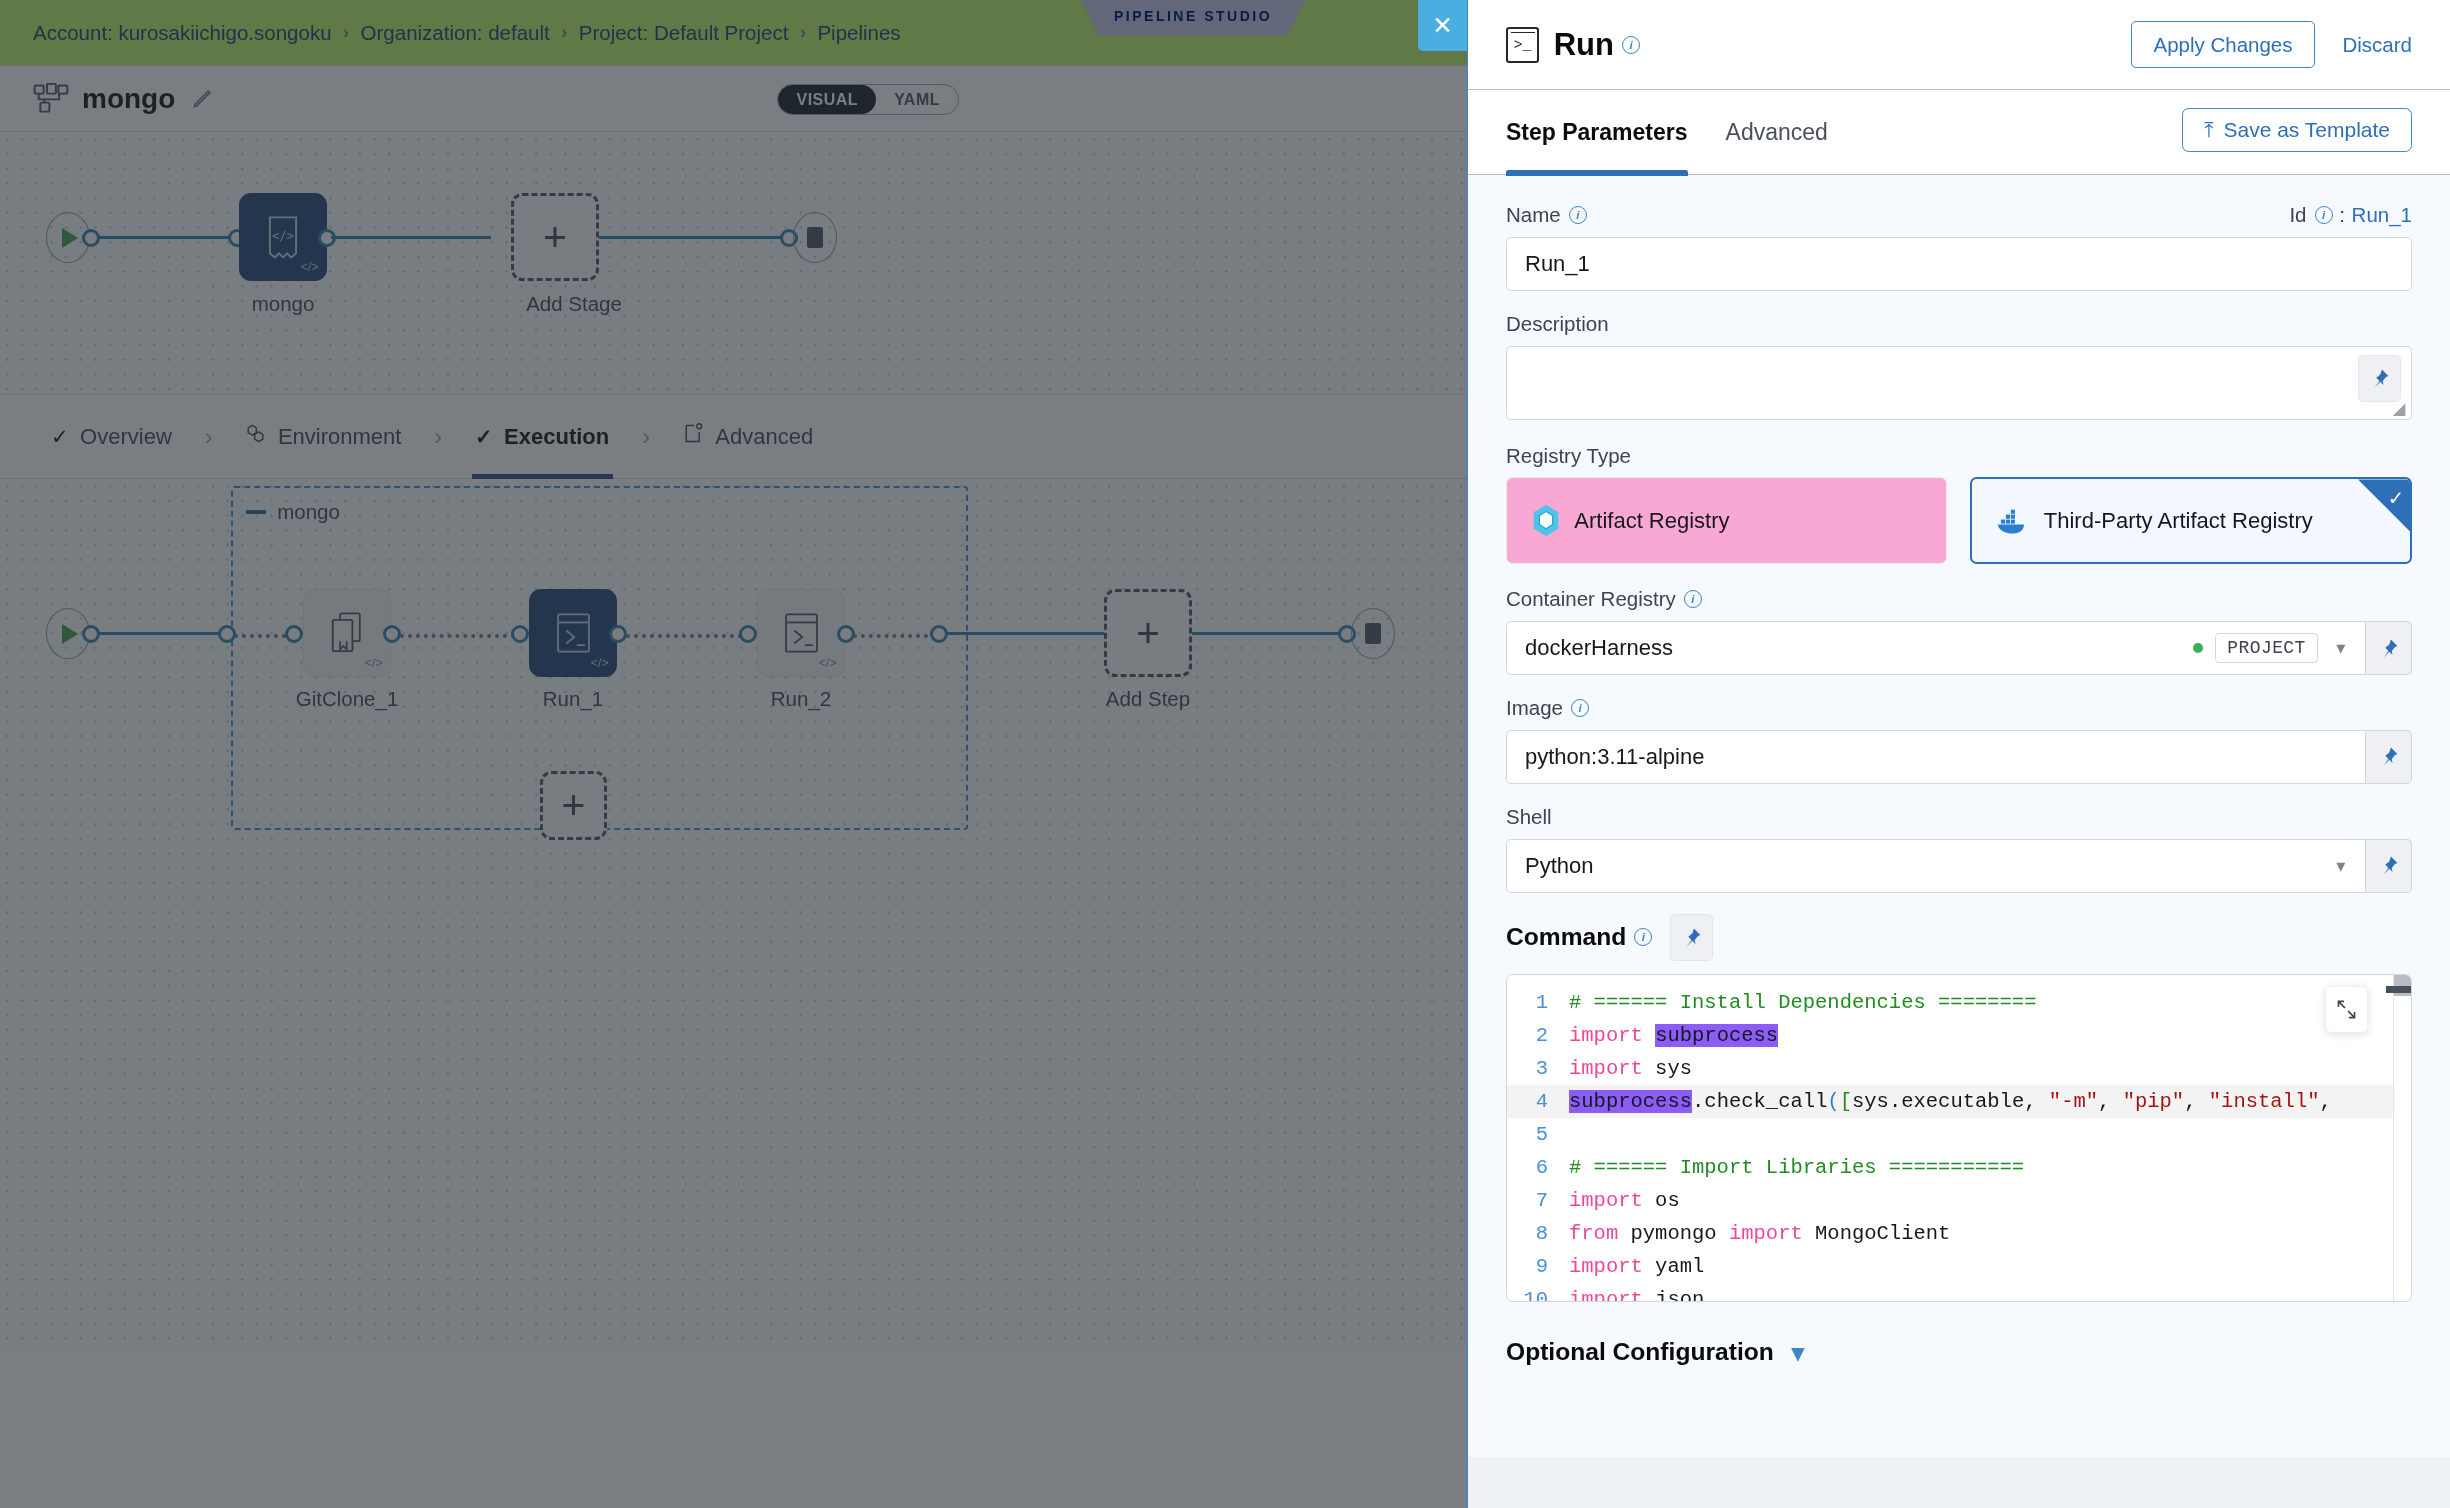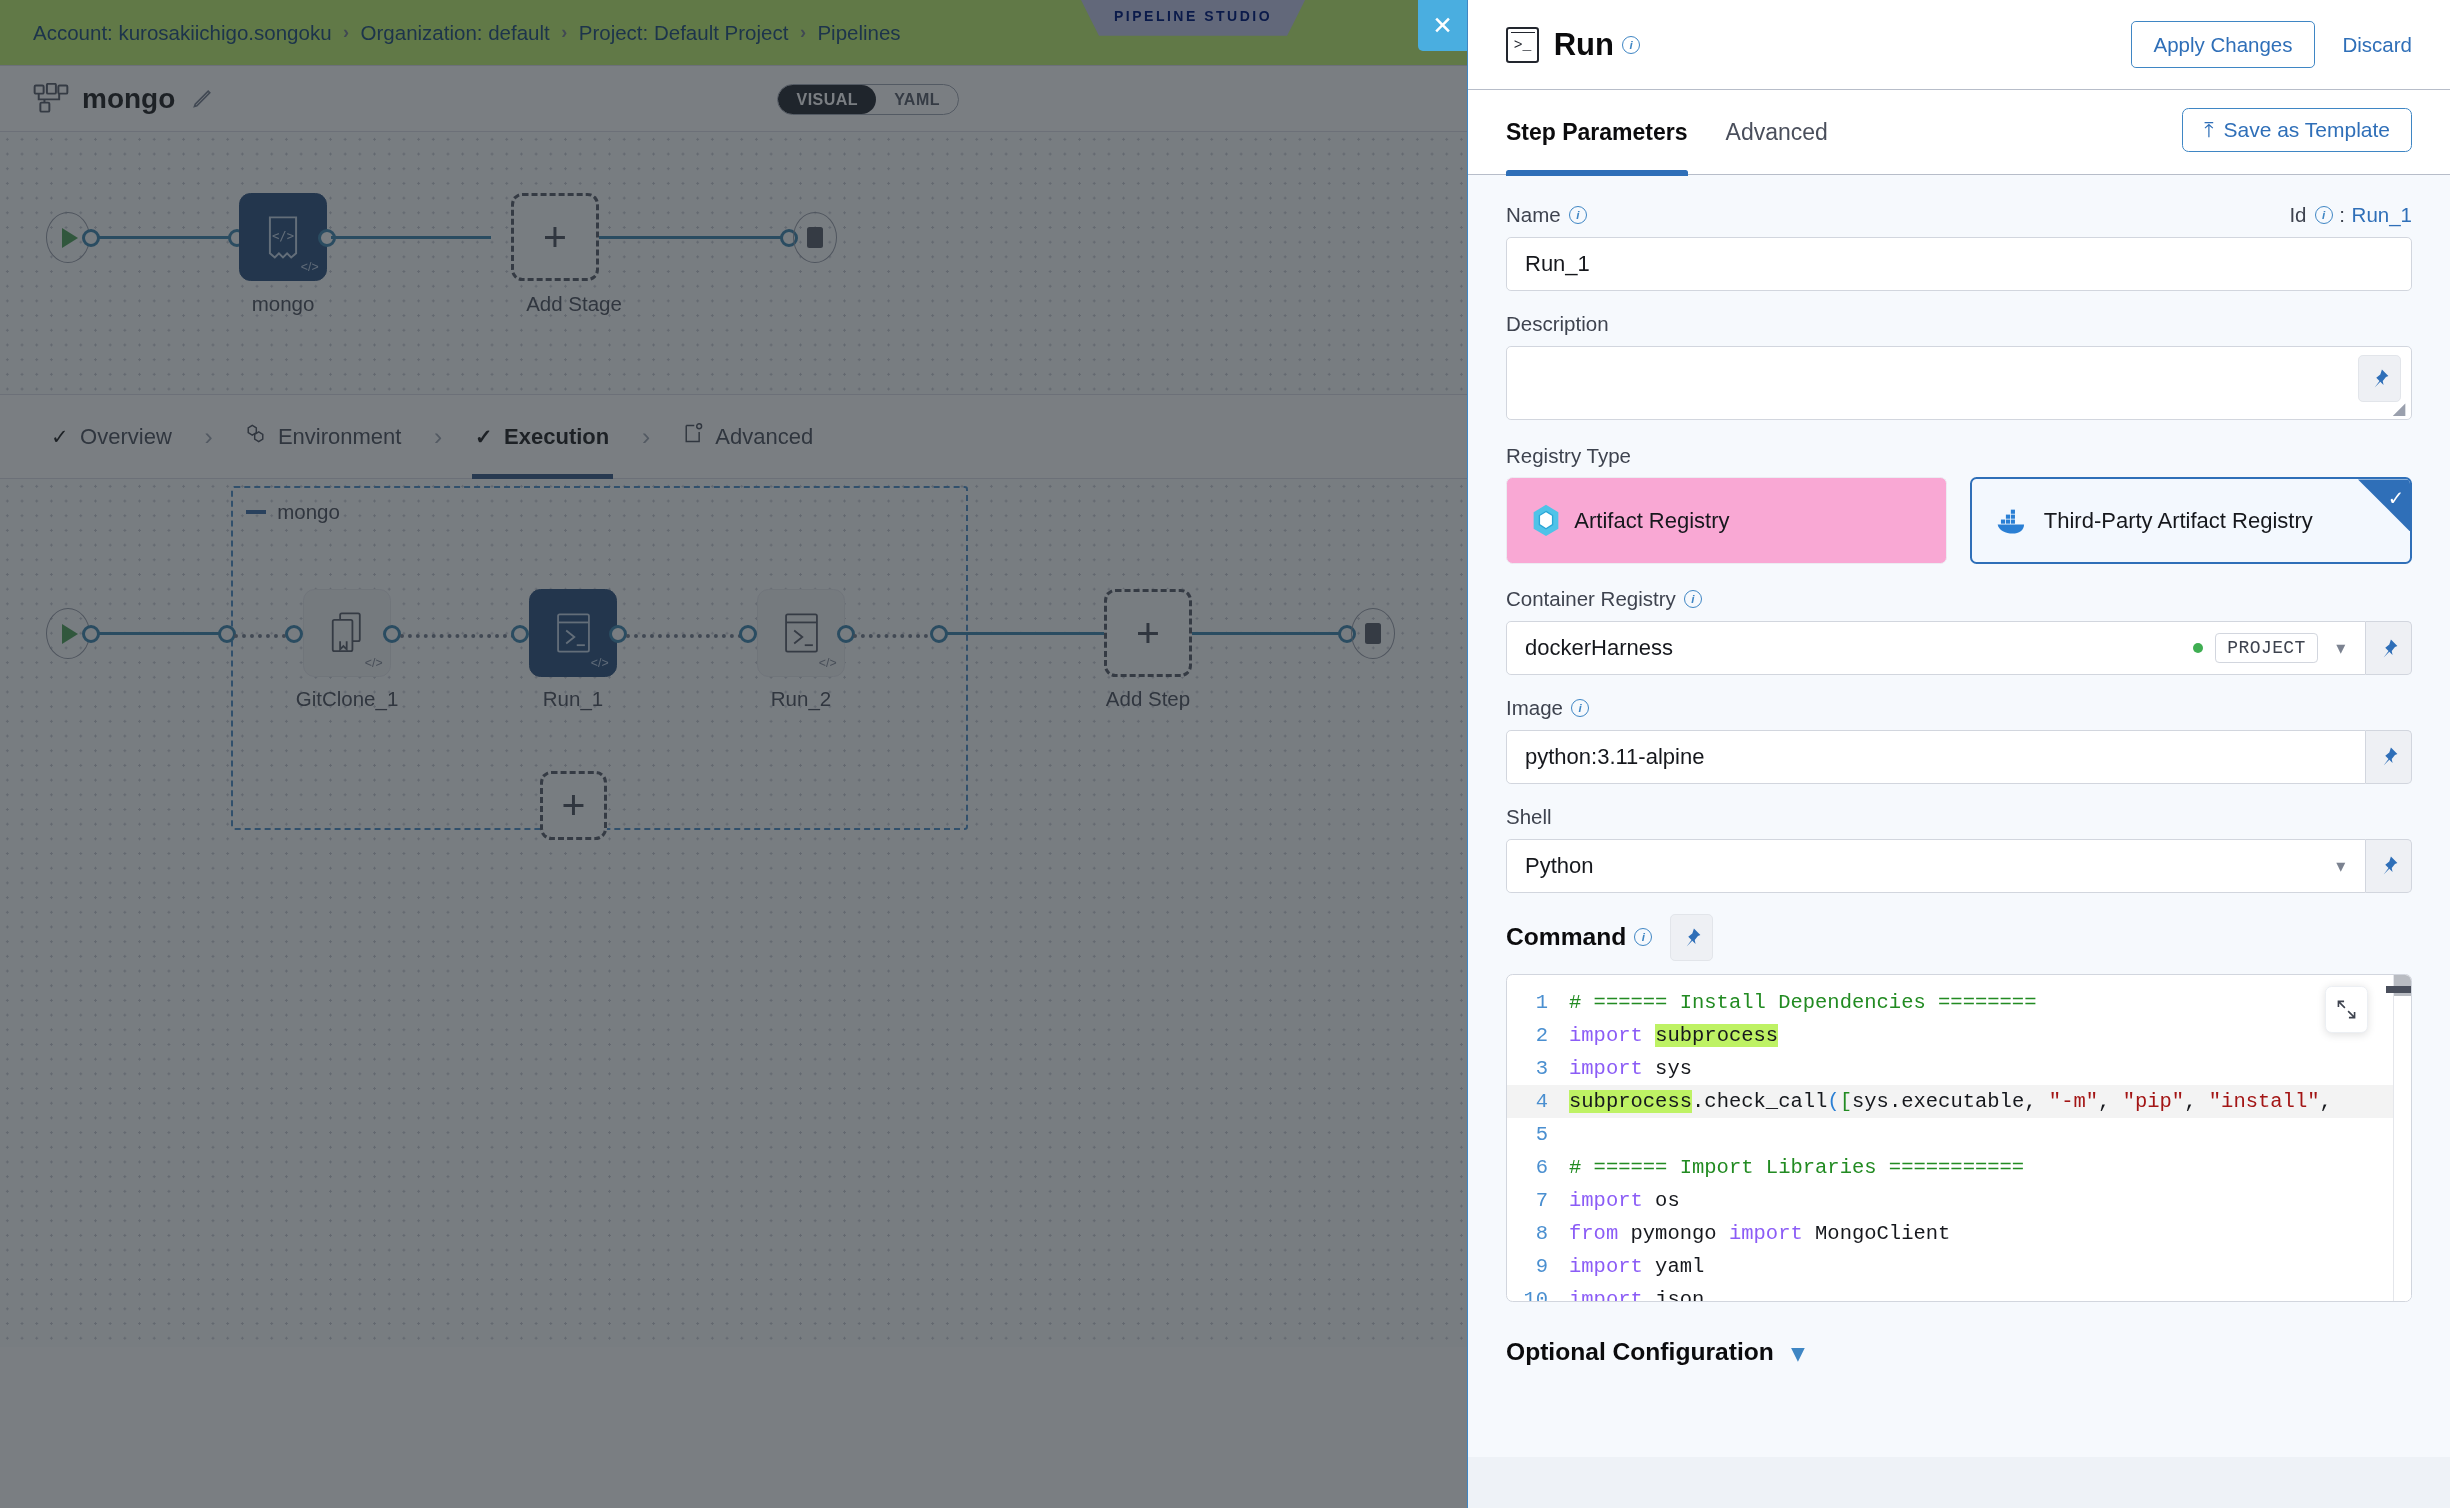--- a/index.html
+++ b/index.html
@@ -268,25 +268,25 @@
     padding: 11.5px 0 0 0; white-space: pre; position: relative;
   }
   .cl { display: flex; }
   .cl.hl { background: #f3f3f3; }
   .ln {
     width: 62px; text-align: right; padding-right: 21px; color: #4a8fd0; flex: none;
     user-select: none;
   }
   .ctext { flex: 1; color: #16181d; overflow: hidden; }
   .t-com { color: #228b22; }
-  .t-kw  { color: #8b5cf6; }
+  .t-kw  { color: #ec4899; }
   .t-str { color: #a31515; }
   .t-br  { color: #2a7fd4; }
   .t-br2 { color: #228b22; }
-  .t-mark{ background: #bef264; }
+  .t-mark{ background: #8b5cf6; }
   .expand-btn {
     position: absolute; right: 43px; top: 11.5px; width: 43px; height: 47px;
     background: #fff; border: 0.8px solid #eceff3; border-radius: 6.6px;
     box-shadow: 0 1.6px 8.2px rgba(0,0,0,.12);
     display:flex; align-items:center; justify-content:center; cursor:pointer; color:#3e434f;
   }
   .ed-vscroll {
     position: absolute; right: 0; top: 0; width: 18px; height: 100%;
     border-left: 0.8px solid #e4e6eb; background: #fff; cursor: pointer;
   }

